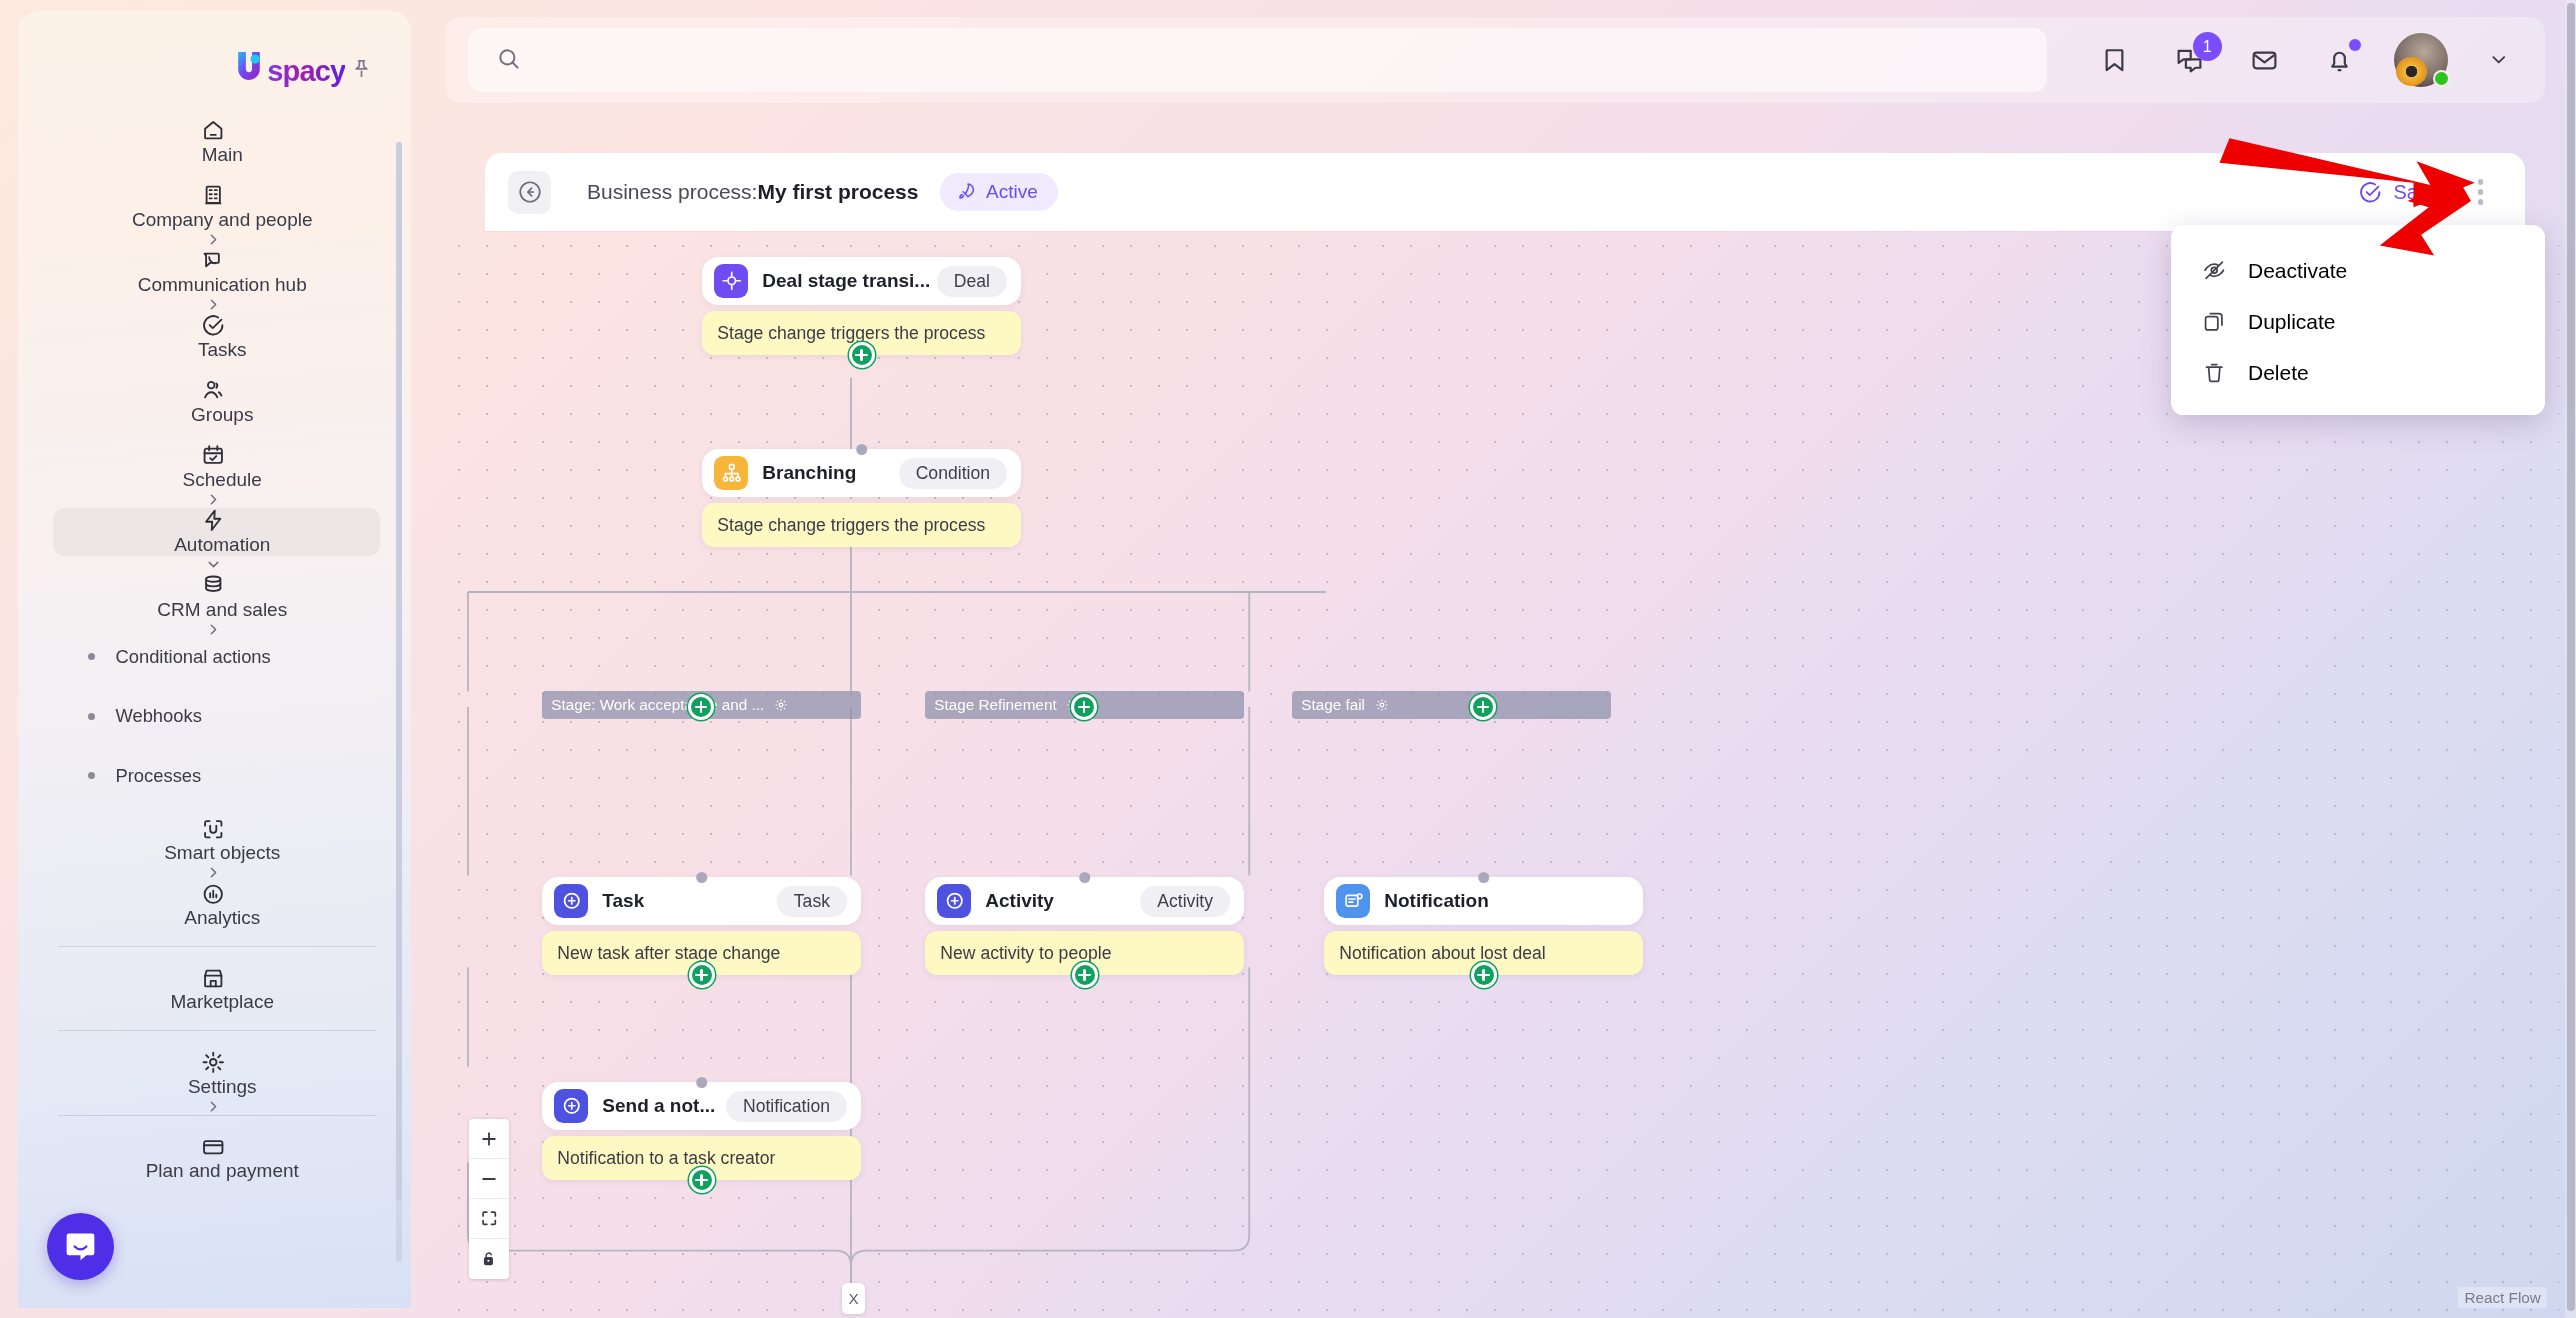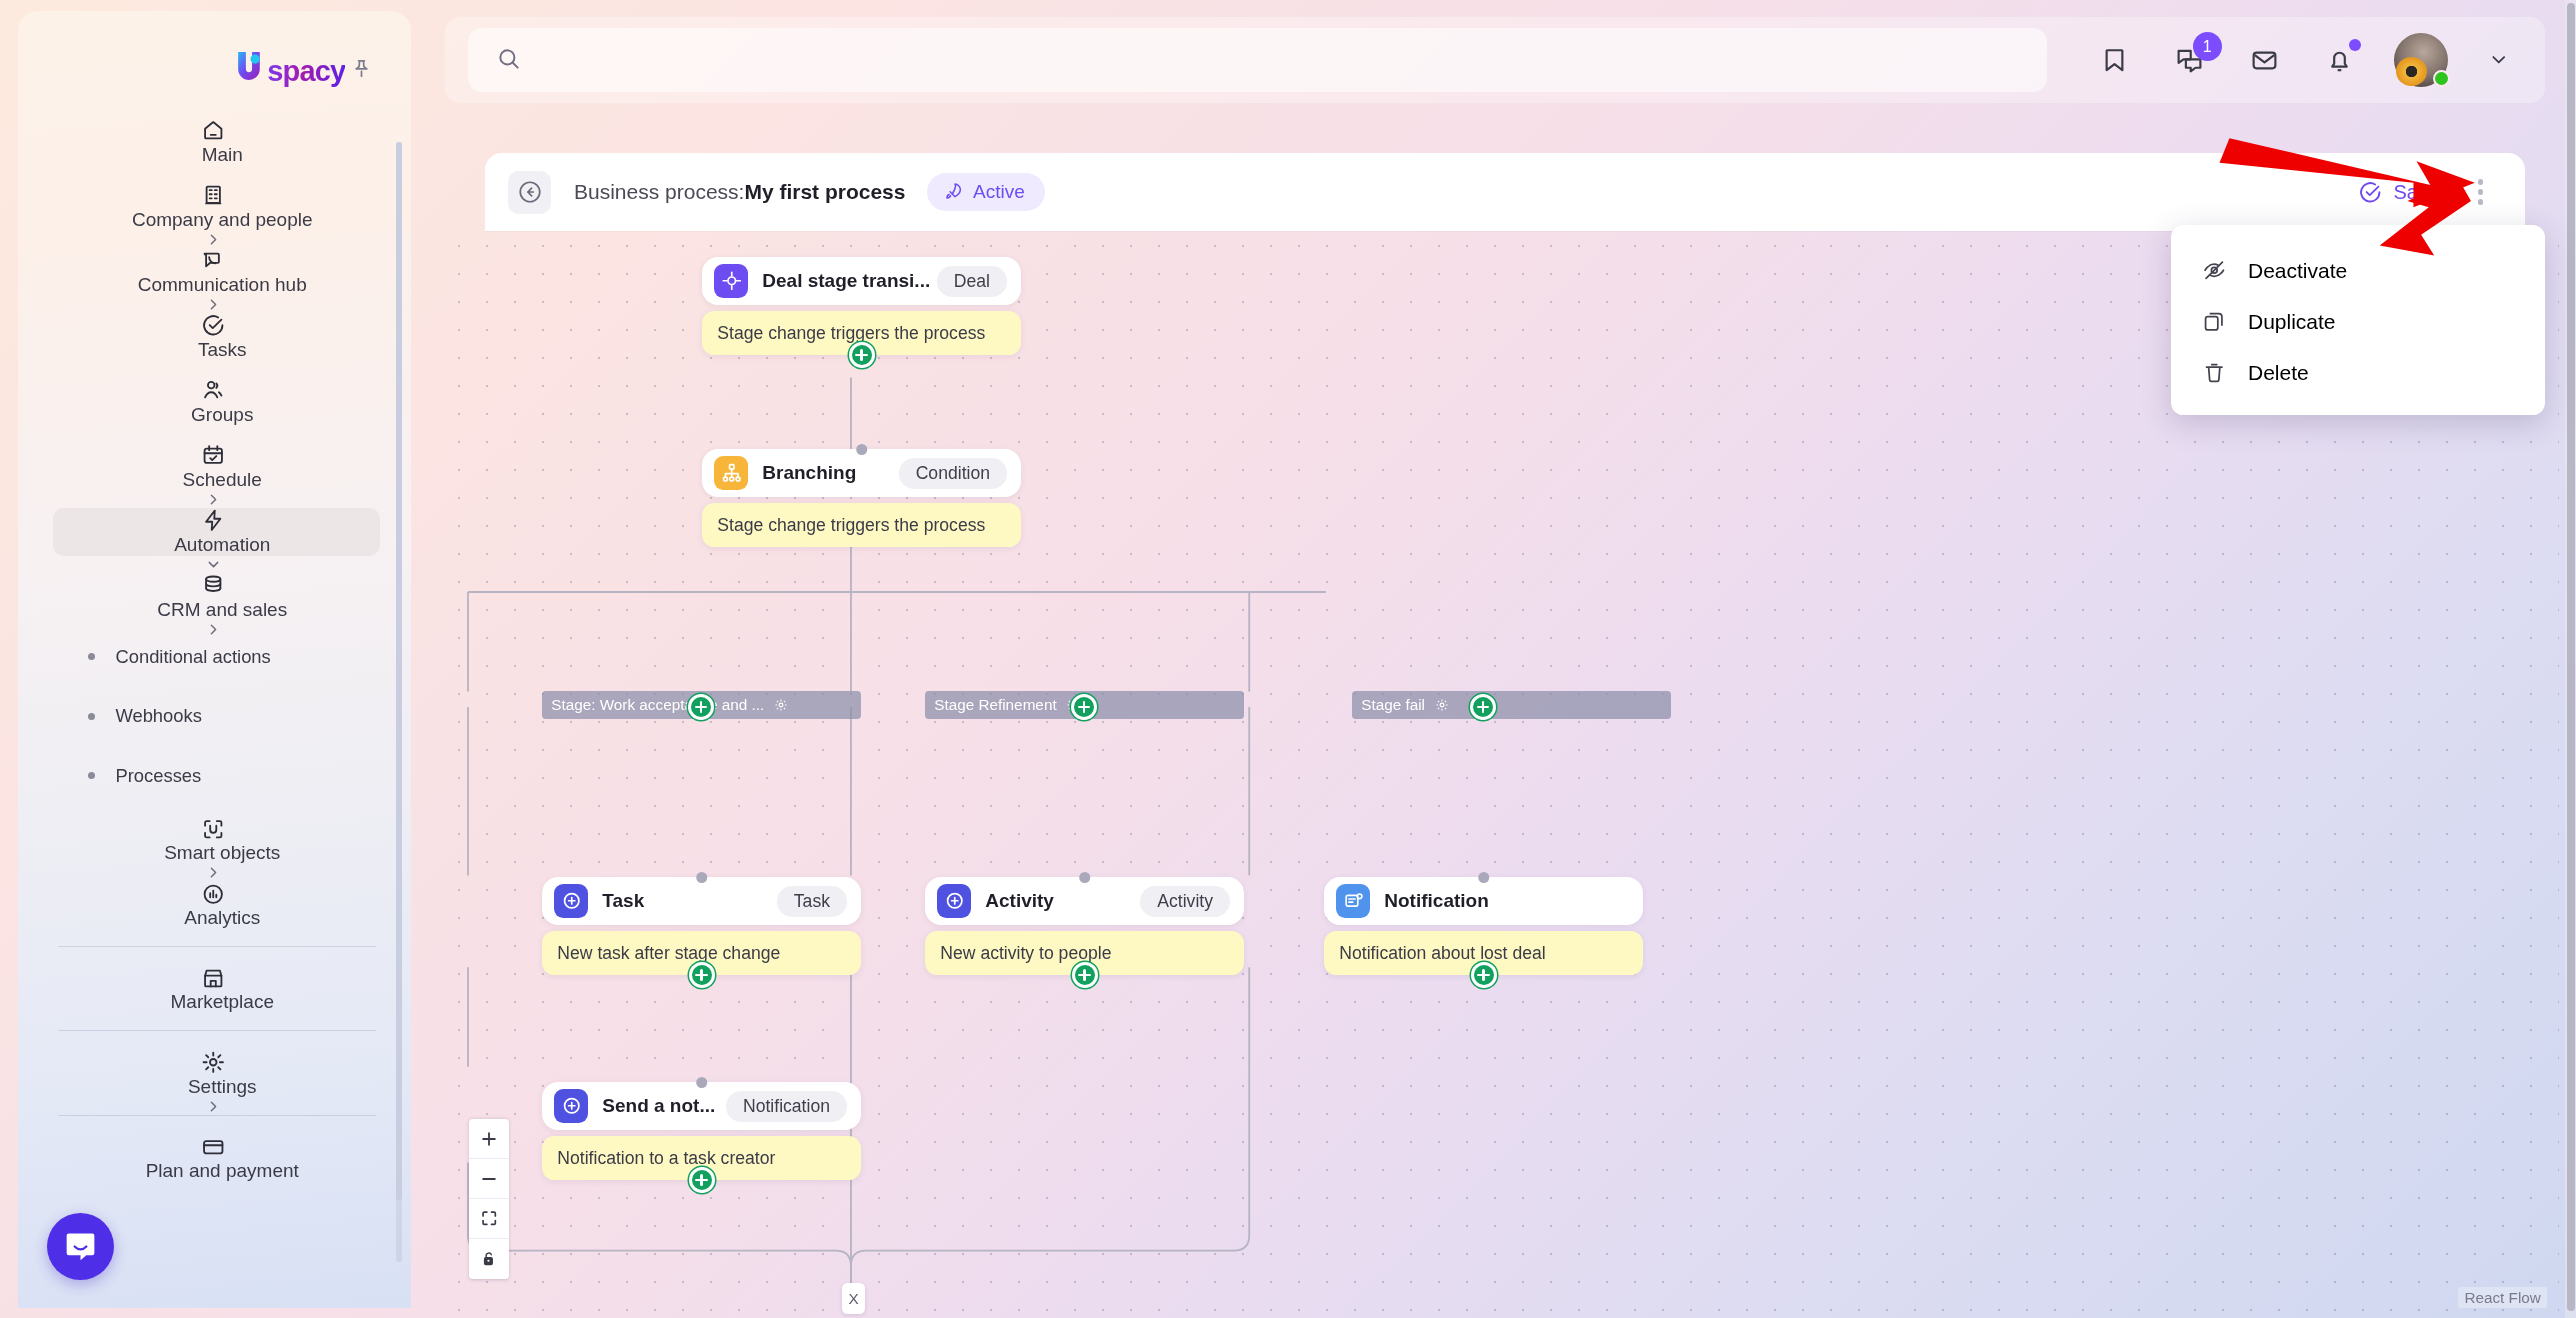--- a/index.html
+++ b/index.html
@@ -122,21 +122,21 @@
   #proc-header {
     position:absolute; left: 485px; top: 153px; right: 51px; height: 78px;
     background:#fff; border-radius: 17px 17px 0 0;
     display:flex; align-items:center; padding: 0 29px 0 23px;
     box-shadow: 0 0.8px 0 rgba(0,0,0,.03);
   }
   #back-btn {
     width: 43px; height: 43px; border-radius: 10.7px; background:#f1f0f5;
     display:flex; align-items:center; justify-content:center; cursor:pointer; color:#6b6b7b;
   }
-  #proc-title { font-size: 21px; color:#4a4a57; margin-left: 23px; white-space:nowrap; }
+  #proc-title { font-size: 21px; color:#4a4a57; margin-left: 36px; white-space:nowrap; }
   #proc-title b { color:#1f1f29; font-weight:700; }
   #status-pill {
     margin-left: 21.5px; height: 38px; border-radius: 19px; background:#efeafd;
     display:flex; align-items:center; gap: 9.2px; padding: 0 20px 0 15.3px; cursor:pointer;
   }
   #status-pill span { font-size: 19px; color:#6d4df2; }
   #hdr-right { margin-left:auto; display:flex; align-items:center; gap: 26px; }
   #save-btn { display:flex; align-items:center; gap:10.7px; cursor:pointer; }
   #save-btn span { font-size:20px; color:#7048f0; }
   #kebab { width:31px; height:43px; display:flex;flex-direction:column;align-items:center;justify-content:center;gap:4.6px;cursor:pointer;}
@@ -657,21 +657,21 @@
     <span class="stage-text">Stage Refinement</span>
     <span class="stage-gear">
       <svg width="14" height="14" viewBox="0 0 24 24" fill="none" stroke="#fff" stroke-width="2">
           <circle cx="12" cy="12" r="3.2"></circle>
           <path d="M12 2.5v3M12 18.5v3M2.5 12h3M18.5 12h3M5 5l2 2M17 17l2 2M19 5l-2 2M7 17l-2 2"></path>
         </svg>
     </span>
   </div>
   <div class="plus-handle" style="left: 639px; top: 475px;"></div>
 
-  <div class="stage-label" style="left: 907px; top: 459px;">
+  <div class="stage-label" style="left: 847px; top: 459px;">
     <span class="stage-text">Stage fail</span>
     <span class="stage-gear">
       <svg width="14" height="14" viewBox="0 0 24 24" fill="none" stroke="#fff" stroke-width="2">
           <circle cx="12" cy="12" r="3.2"></circle>
           <path d="M12 2.5v3M12 18.5v3M2.5 12h3M18.5 12h3M5 5l2 2M17 17l2 2M19 5l-2 2M7 17l-2 2"></path>
         </svg>
     </span>
   </div>
   <div class="plus-handle" style="left: 1038px; top: 475px;"></div>
 

